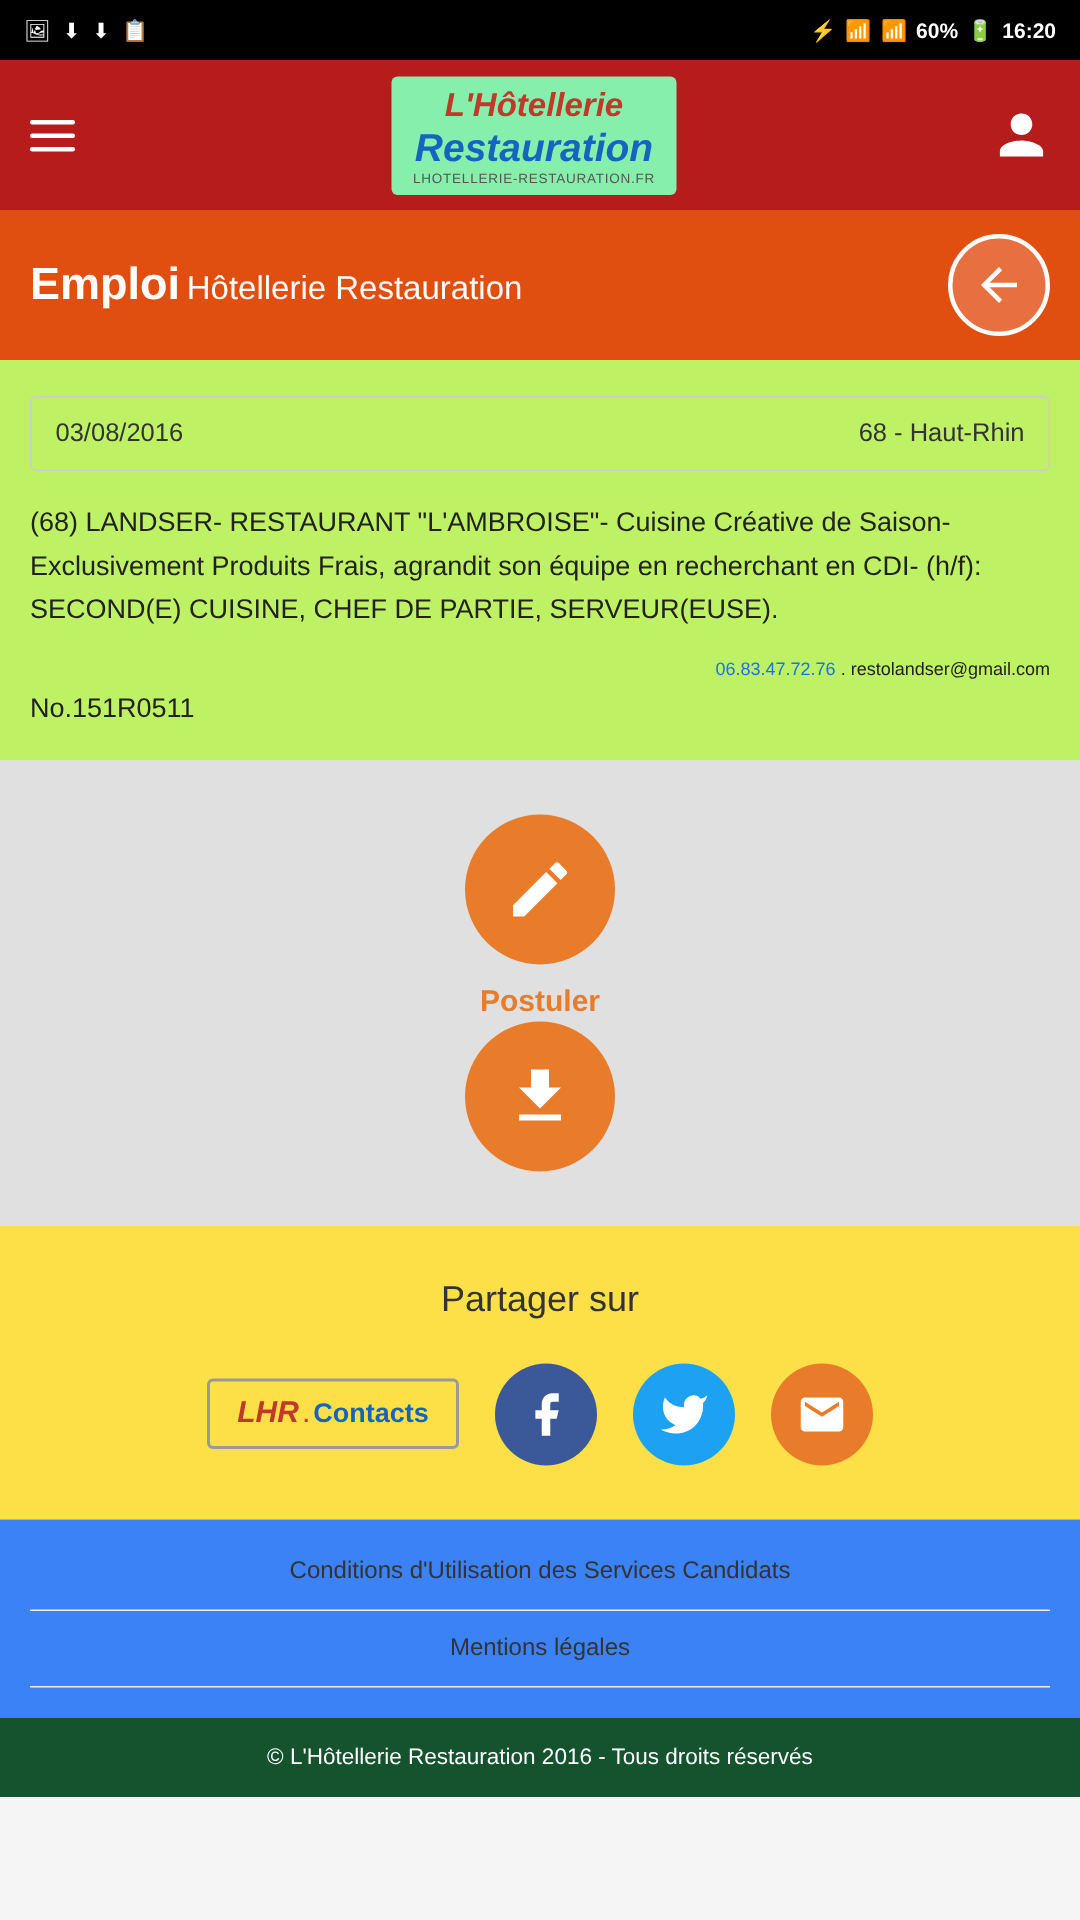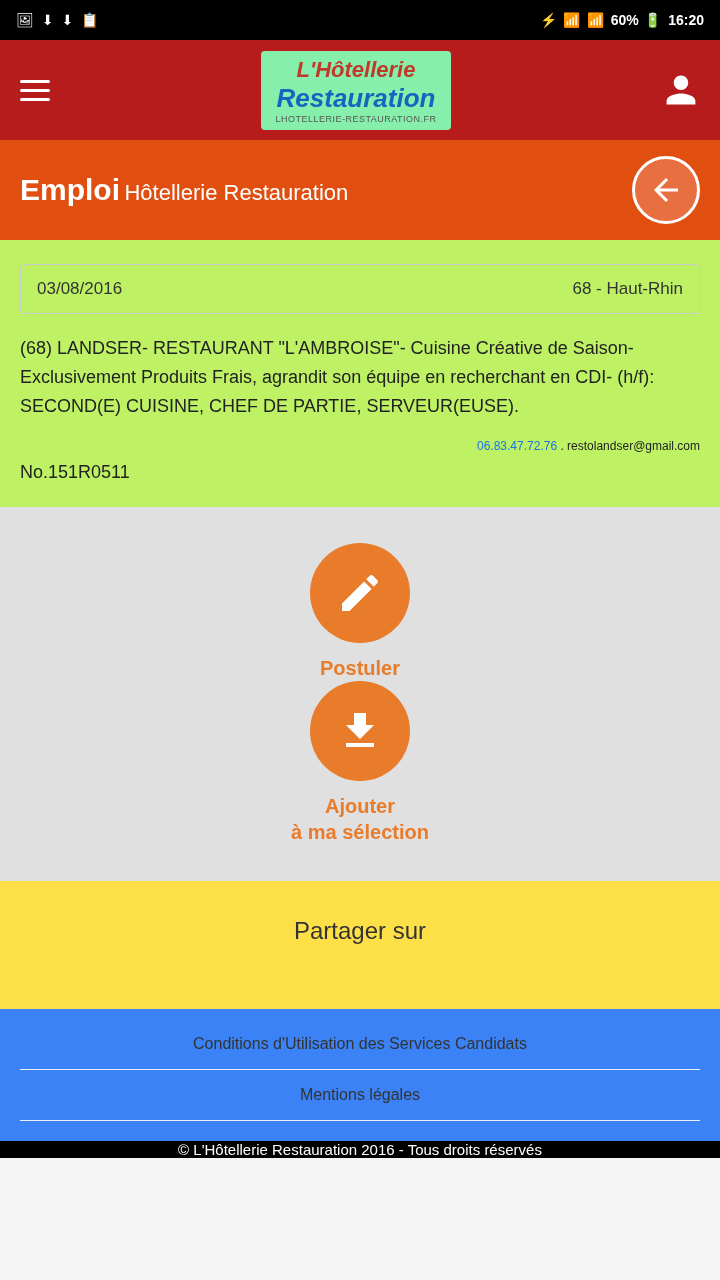--- a/index.html
+++ b/index.html
@@ -166,23 +166,24 @@
       font-size: 16px;
       color: #333;
       padding: 16px 0;
       display: block;
       border-bottom: 1px solid #eee;
       cursor: pointer;
     }
 
     
     .bottom-bar {
-      background: #000000;
+      background: #14532d;
       color: #fff;
       text-align: center;
+      padding: 18px;
       font-size: 15px;
     }
   </style>
 </head>
 <body>
 
 <div class="status-bar">
   <div class="status-bar-left">
     <span>🖼</span>
     <span>⬇</span>
@@ -257,29 +258,47 @@
     </div>
     <span class="action-label">Postuler</span>
   </div>
 
   <div class="action-item">
     <div class="action-circle">
         <svg viewBox="0 0 24 24" style="width:48px;height:48px;fill:#fff">
           <path d="M19 9h-4V3H9v6H5l7 7 7-7zM5 18v2h14v-2H5z"></path>
         </svg>
       </div>
-    <span class="action-label">
-      <span>Ajouter</span><br>
-      <span>à ma sélection</span>
-    </span>
   </div>
 </div>
 
 <div class="share-section">
   <div class="share-title">Partager sur</div>
+  <div class="share-icons">
+    <div class="lhr-contacts">
+      <span class="lhr">LHR</span>
+      <span class="dot">.</span>
+      <span class="contacts">Contacts</span>
+    </div>
+    <div class="social-btn fb">
+      <svg viewBox="0 0 24 24">
+          <path d="M18 2h-3a5 5 0 0 0-5 5v3H7v4h3v8h4v-8h3l1-4h-4V7a1 1 0 0 1 1-1h3z"></path>
+        </svg>
+    </div>
+    <div class="social-btn tw">
+      <svg viewBox="0 0 24 24">
+          <path d="M23 3a10.9 10.9 0 0 1-3.14 1.53 4.48 4.48 0 0 0-7.86 3v1A10.66 10.66 0 0 1 3 4s-4 9 5 13a11.64 11.64 0 0 1-7 2c9 5 20 0 20-11.5a4.5 4.5 0 0 0-.08-.83A7.72 7.72 0 0 0 23 3z"></path>
+        </svg>
+    </div>
+    <div class="social-btn em">
+      <svg viewBox="0 0 24 24">
+          <path d="M20 4H4c-1.1 0-2 .9-2 2v12c0 1.1.9 2 2 2h16c1.1 0 2-.9 2-2V6c0-1.1-.9-2-2-2zm0 4l-8 5-8-5V6l8 5 8-5v2z"></path>
+        </svg>
+    </div>
+  </div>
 </div>
 
 <div class="footer-links">
   <a class="footer-link">Conditions d'Utilisation des Services Candidats</a>
   <a class="footer-link">Mentions légales</a>
 </div>
 
 <div class="bottom-bar">
   <span>© L'Hôtellerie Restauration 2016 - Tous droits réservés</span>
 </div>

